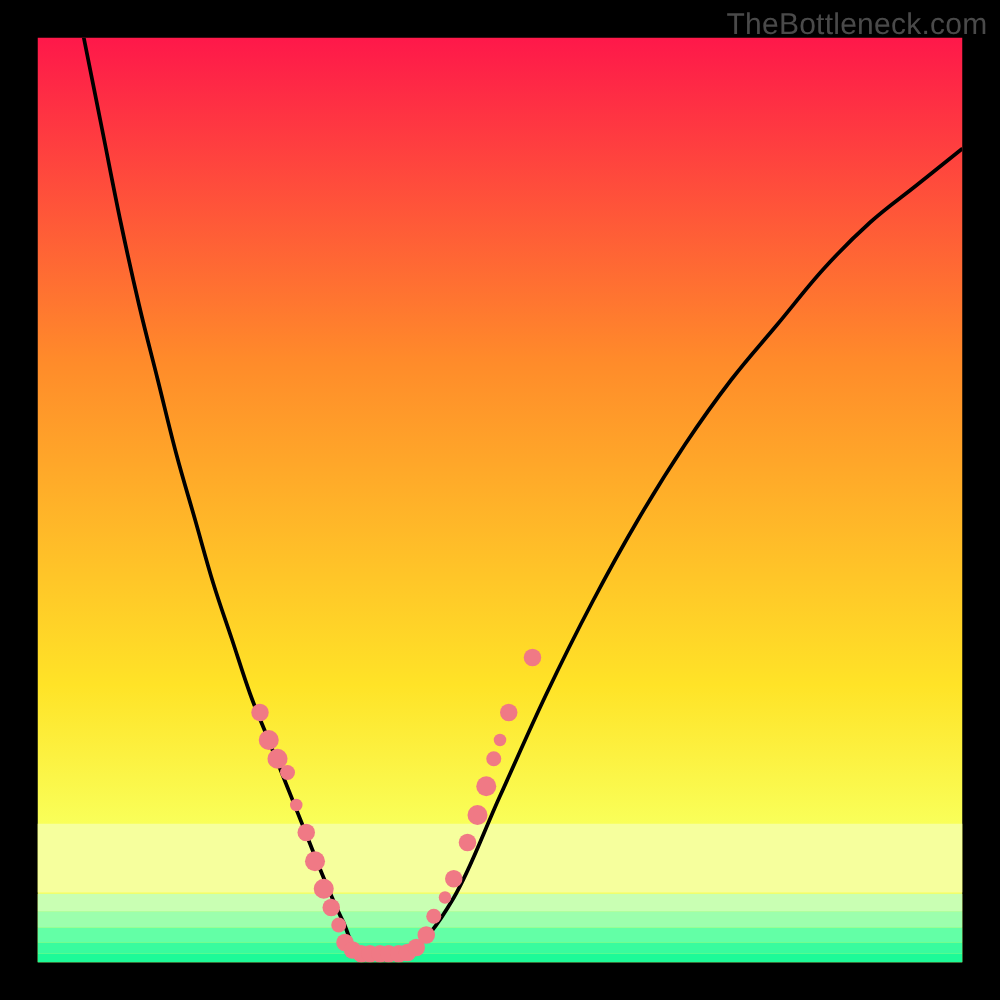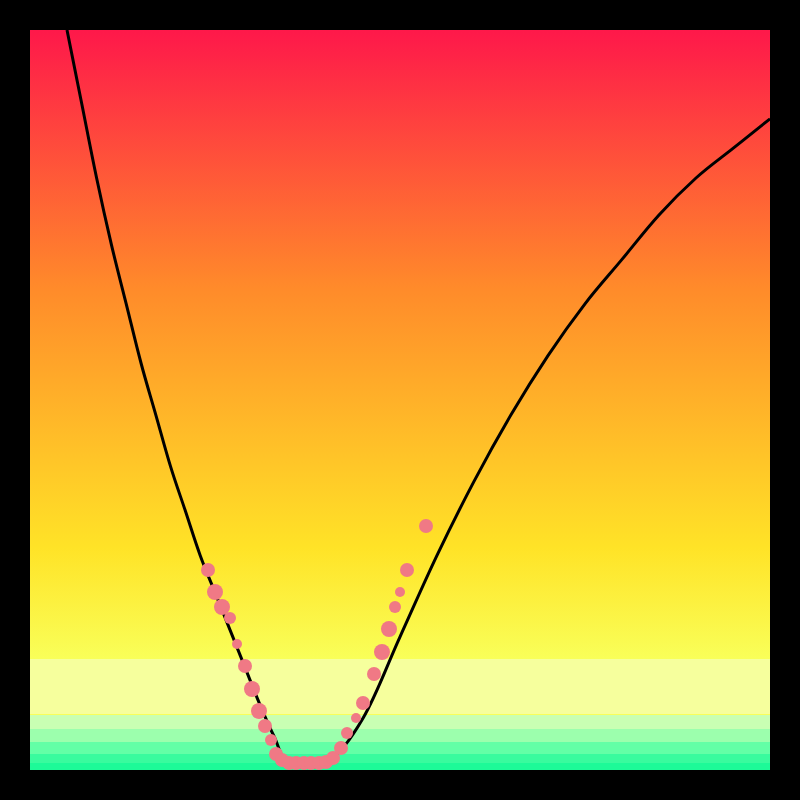--- a/index.html
+++ b/index.html
@@ -99,13 +99,14 @@
         <div class="dot" style="left: 333px; top: 673.4px; width: 14px; height: 14px; background: rgb(240, 121, 133);"></div>
         <div class="dot" style="left: 344.1px; top: 643.8px; width: 14px; height: 14px; background: rgb(240, 121, 133);"></div>
         <div class="dot" style="left: 351.5px; top: 621.6px; width: 16px; height: 16px; background: rgb(240, 121, 133);"></div>
         <div class="dot" style="left: 358.9px; top: 599.4px; width: 16px; height: 16px; background: rgb(240, 121, 133);"></div>
         <div class="dot" style="left: 364.82px; top: 577.2px; width: 12px; height: 12px; background: rgb(240, 121, 133);"></div>
         <div class="dot" style="left: 370px; top: 562.4px; width: 10px; height: 10px; background: rgb(240, 121, 133);"></div>
         <div class="dot" style="left: 377.4px; top: 540.2px; width: 14px; height: 14px; background: rgb(240, 121, 133);"></div>
         <div class="dot" style="left: 395.9px; top: 495.8px; width: 14px; height: 14px; background: rgb(240, 121, 133);"></div>
       </div>
   </div>
+  <div class="watermark">TheBottleneck.com</div>
 </div>
 
 </body></html>

